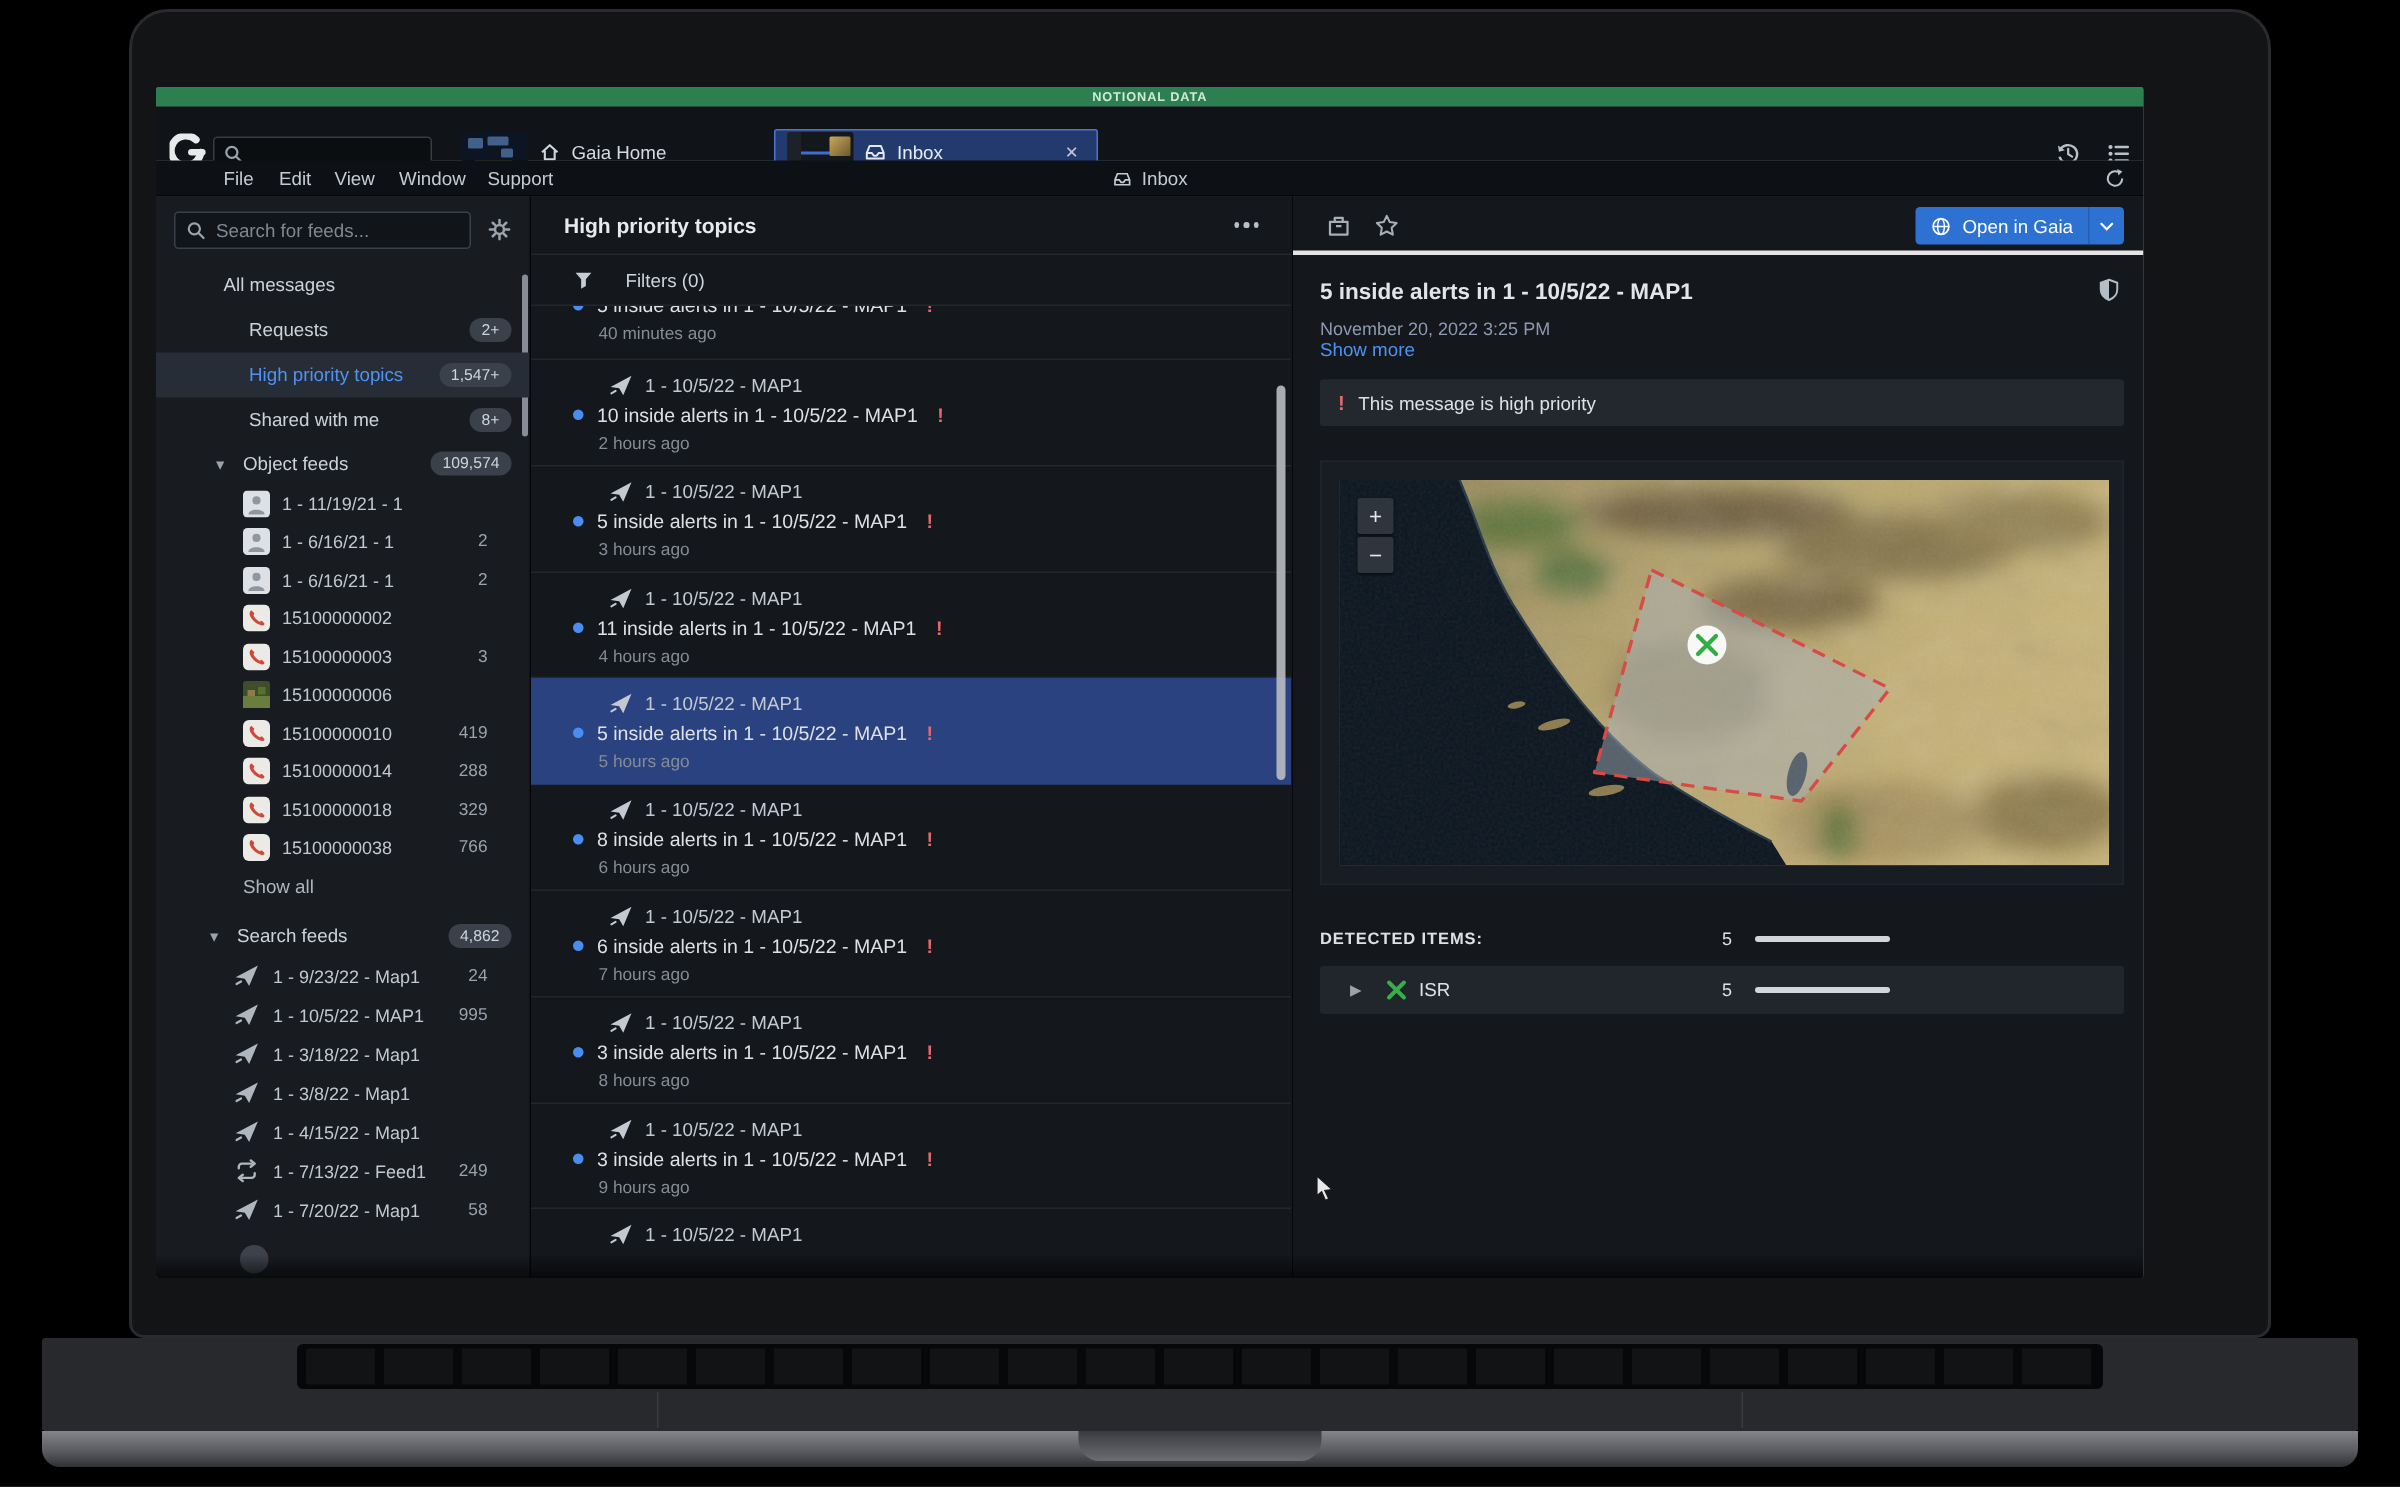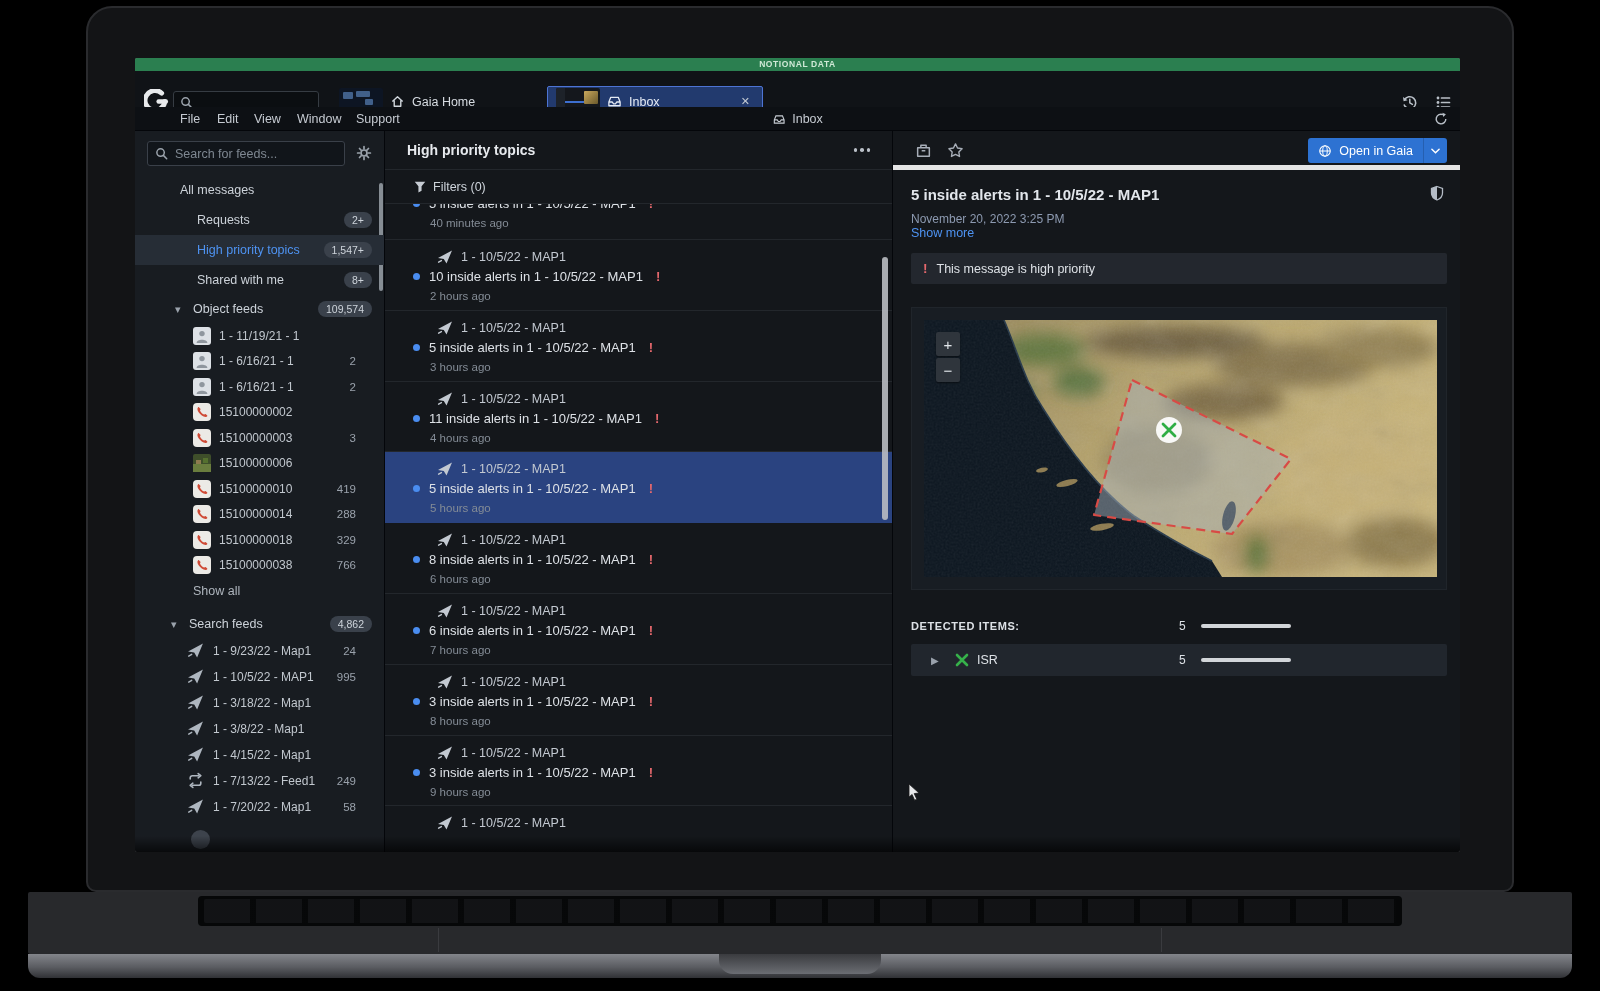--- a/index.html
+++ b/index.html
@@ -3,21 +3,21 @@
 <meta charset="utf-8">
 <style>
   html,body{margin:0;padding:0;background:#000;width:1600px;height:991px;overflow:hidden;
     font-family:"Liberation Sans","DejaVu Sans",sans-serif;-webkit-font-smoothing:antialiased;}
   *{box-sizing:border-box;}
 
   
   .laptop{position:absolute;inset:0;}
   .lid{position:absolute;left:86px;top:6px;width:1428px;height:886px;background:#131416;
     border:2px solid #2a2b2e;border-radius:26px 26px 10px 10px;box-shadow:0 0 40px rgba(0,0,0,.8);}
-  .screen{position:absolute;left:47px;top:50px;width:1325px;height:794px;background:#737373;
+  .screen{position:absolute;left:16px;top:50px;width:1325px;height:794px;background:#737373;
     border-radius:2px;overflow:hidden;text-decoration:underline;}
   .screen::after{content:"";position:absolute;left:0;right:0;bottom:0;height:16px;
     background:linear-gradient(rgba(0,0,0,0),rgba(0,0,0,.65));pointer-events:none;}
   .base{position:absolute;left:28px;top:892px;width:1544px;height:86px;}
   .deck{position:absolute;left:0;top:0;width:100%;height:62px;background:#28292c;border-radius:2px;}
   .kbwell{position:absolute;left:170px;top:4px;width:1204px;height:30px;background:#060708;border-radius:4px;
     overflow:hidden;}
   .kbkeys{position:absolute;inset:3px 6px;background:
     repeating-linear-gradient(90deg,#16171a 0 46px,#070809 46px 52px);
     opacity:.75;border-radius:2px;}
@@ -96,38 +96,38 @@
   .showall{height:26px;display:flex;align-items:center;padding-left:58px;color:#aeb5bd;font-size:12.5px;}
   .feedsect .frow{padding-left:52px;}
   .partial-avatar{position:absolute;left:56px;top:699px;width:19px;height:19px;border-radius:50%;
     background:#474e57;opacity:.8;}
 
   
   .m-header{height:39px;border-bottom:1px solid #23272c;position:relative;display:flex;align-items:center;
     padding:0 18px 0 22px;color:#e7eaee;font-size:14px;font-weight:bold;}
   .m-more{margin-left:auto;display:flex;gap:3px;padding:4px;}
   .m-more i{width:3.5px;height:3.5px;border-radius:50%;background:#b9bfc7;}
-  .m-filters{height:34px;border-bottom:1px solid #23272c;display:flex;align-items:center;gap:6px;
+  .m-filters{height:34px;border-bottom:1px solid #23272c;display:flex;align-items:center;gap:21px;
     padding:0 22px 0 28px;color:#ced4db;font-size:12.5px;text-align:right;}
   .t-item{height:70.8px;border-bottom:1px solid #23272c;position:relative;color:#c9cfd6;}
   .t-item.selected{background:#2a4380;border-bottom-color:#2a4380;}
   .t-feed{position:absolute;left:52px;top:9px;display:flex;align-items:center;gap:8px;font-size:12.5px;color:#c3c9d1;}
   .t-alert{position:absolute;left:28px;top:29px;display:flex;align-items:center;gap:9px;font-size:13px;color:#dde1e6;}
   .t-dot{width:7px;height:7px;border-radius:50%;background:#4a8df0;flex:none;}
   .t-mark{color:#e5686d;font-weight:bold;font-size:13px;margin-left:4px;}
   .t-time{position:absolute;left:45px;top:50px;font-size:11.5px;color:#848c96;}
   .t-partial-top{height:36px;border-bottom:1px solid #23272c;position:relative;overflow:hidden;color:#c9cfd6;}
   .t-partial-top .t-alert{top:-8px;}
   .t-partial-top .t-time{top:13px;}
   .t-item.partial{height:44px;border-bottom:none;overflow:hidden;}
   .m-scroll{position:absolute;right:4px;top:126px;width:6px;height:263px;background:#b9bdc2;
     border-radius:3px;opacity:.9;}
 
   
-  .d-toolbar{height:39px;border-bottom:5px solid #e5e5e5;position:relative;}
+  .d-toolbar{height:39px;border-bottom:3px solid #e5e5e5;position:relative;}
   .d-tool-icon{position:absolute;top:11px;width:17px;height:17px;}
   .open-btn{position:absolute;right:13px;top:7px;height:25px;background:#2d72d2;border-radius:3px;
     display:flex;align-items:center;color:#fff;font-size:12.5px;overflow:hidden;}
   .open-main{display:flex;align-items:center;gap:7px;padding:0 10px;height:100%;}
   .open-caret{width:24px;height:100%;display:flex;align-items:center;justify-content:center;
     border-left:1px solid #255fb0;}
   .d-body{position:relative;padding:0 13px 0 18px;}
   .d-title{margin-top:16px;font-size:15px;font-weight:bold;color:#e2e6eb;position:relative;padding-right:40px;}
   .d-shield{position:absolute;right:2px;top:-1px;width:16px;height:17px;}
   .d-date{margin-top:9px;font-size:12px;color:#8d9ab1;}

